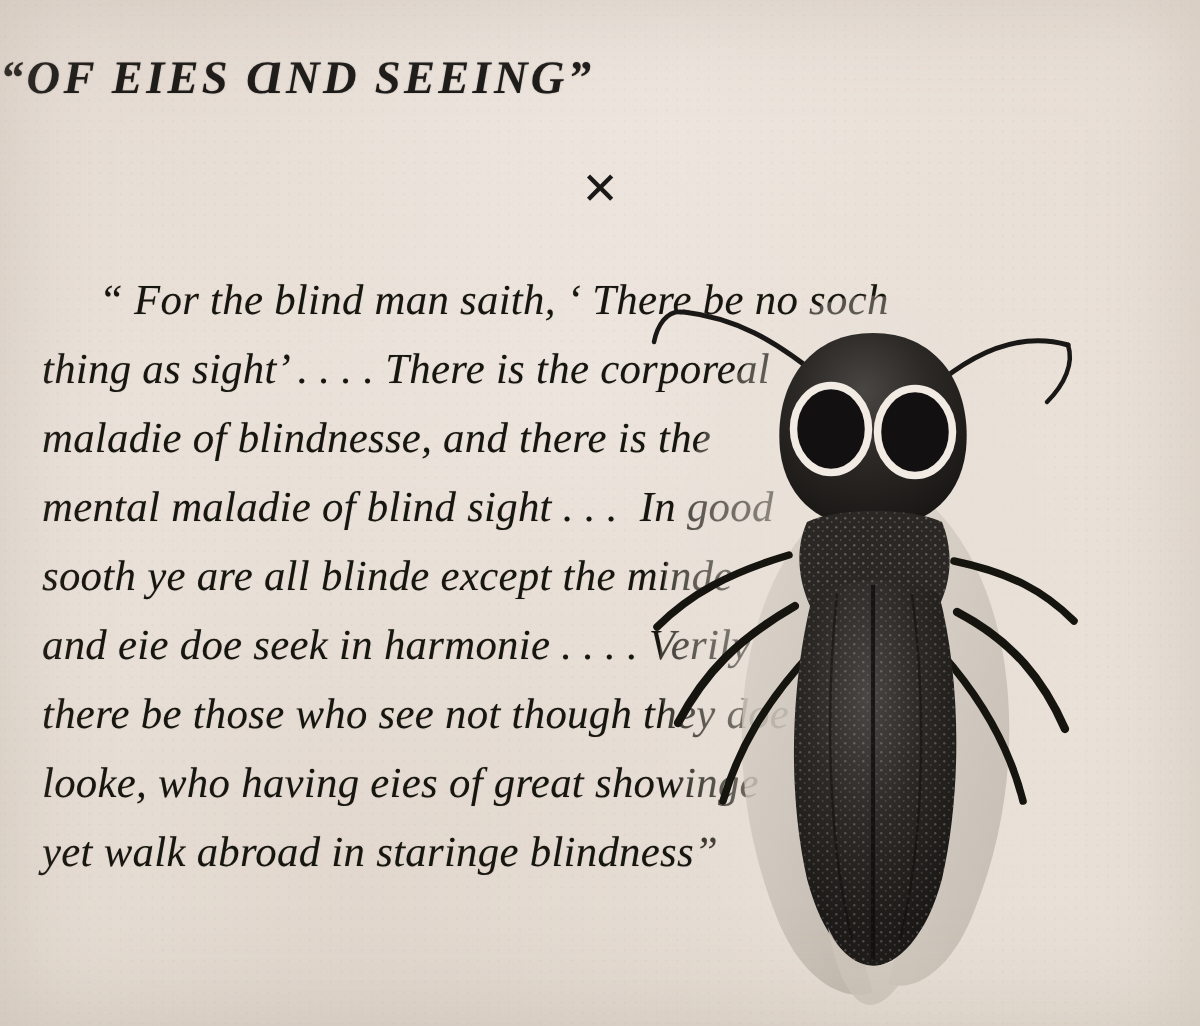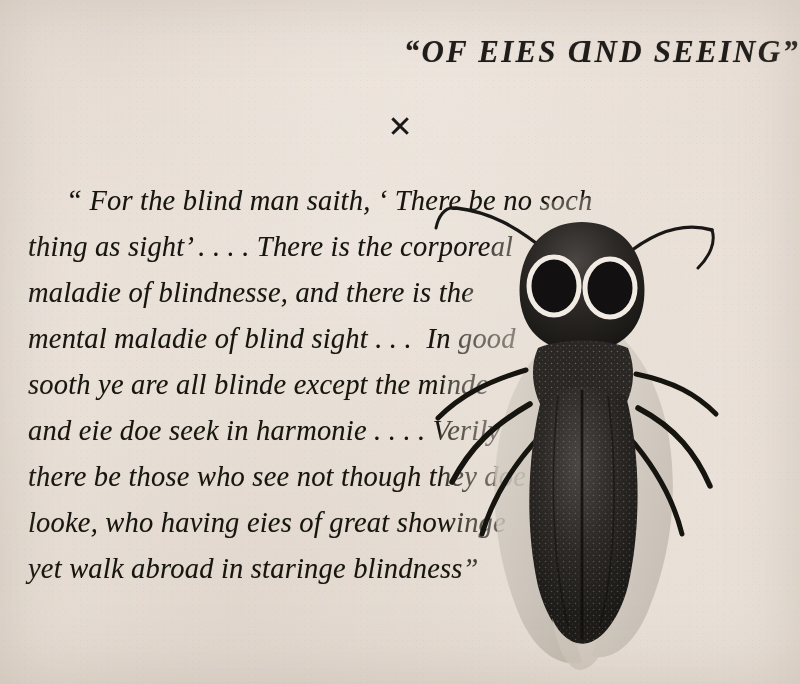--- a/index.html
+++ b/index.html
@@ -40,21 +40,21 @@
     background-size: 7px 7px, 11px 11px;
     background-position: 0 0, 3px 5px;
   }
 
   
   #title {
     position: absolute;
     top: 34px;
     left: 0;
     width: 800px;
-    text-align: right;
+    text-align: left;
     font-family: "Liberation Serif", serif;
     font-style: italic;
     font-weight: 700;
     font-size: 31px;
     letter-spacing: 2.2px;
     color: #1d1b19;
     text-shadow: 0 0 1px rgba(40,35,30,0.35);
   }
 
   

